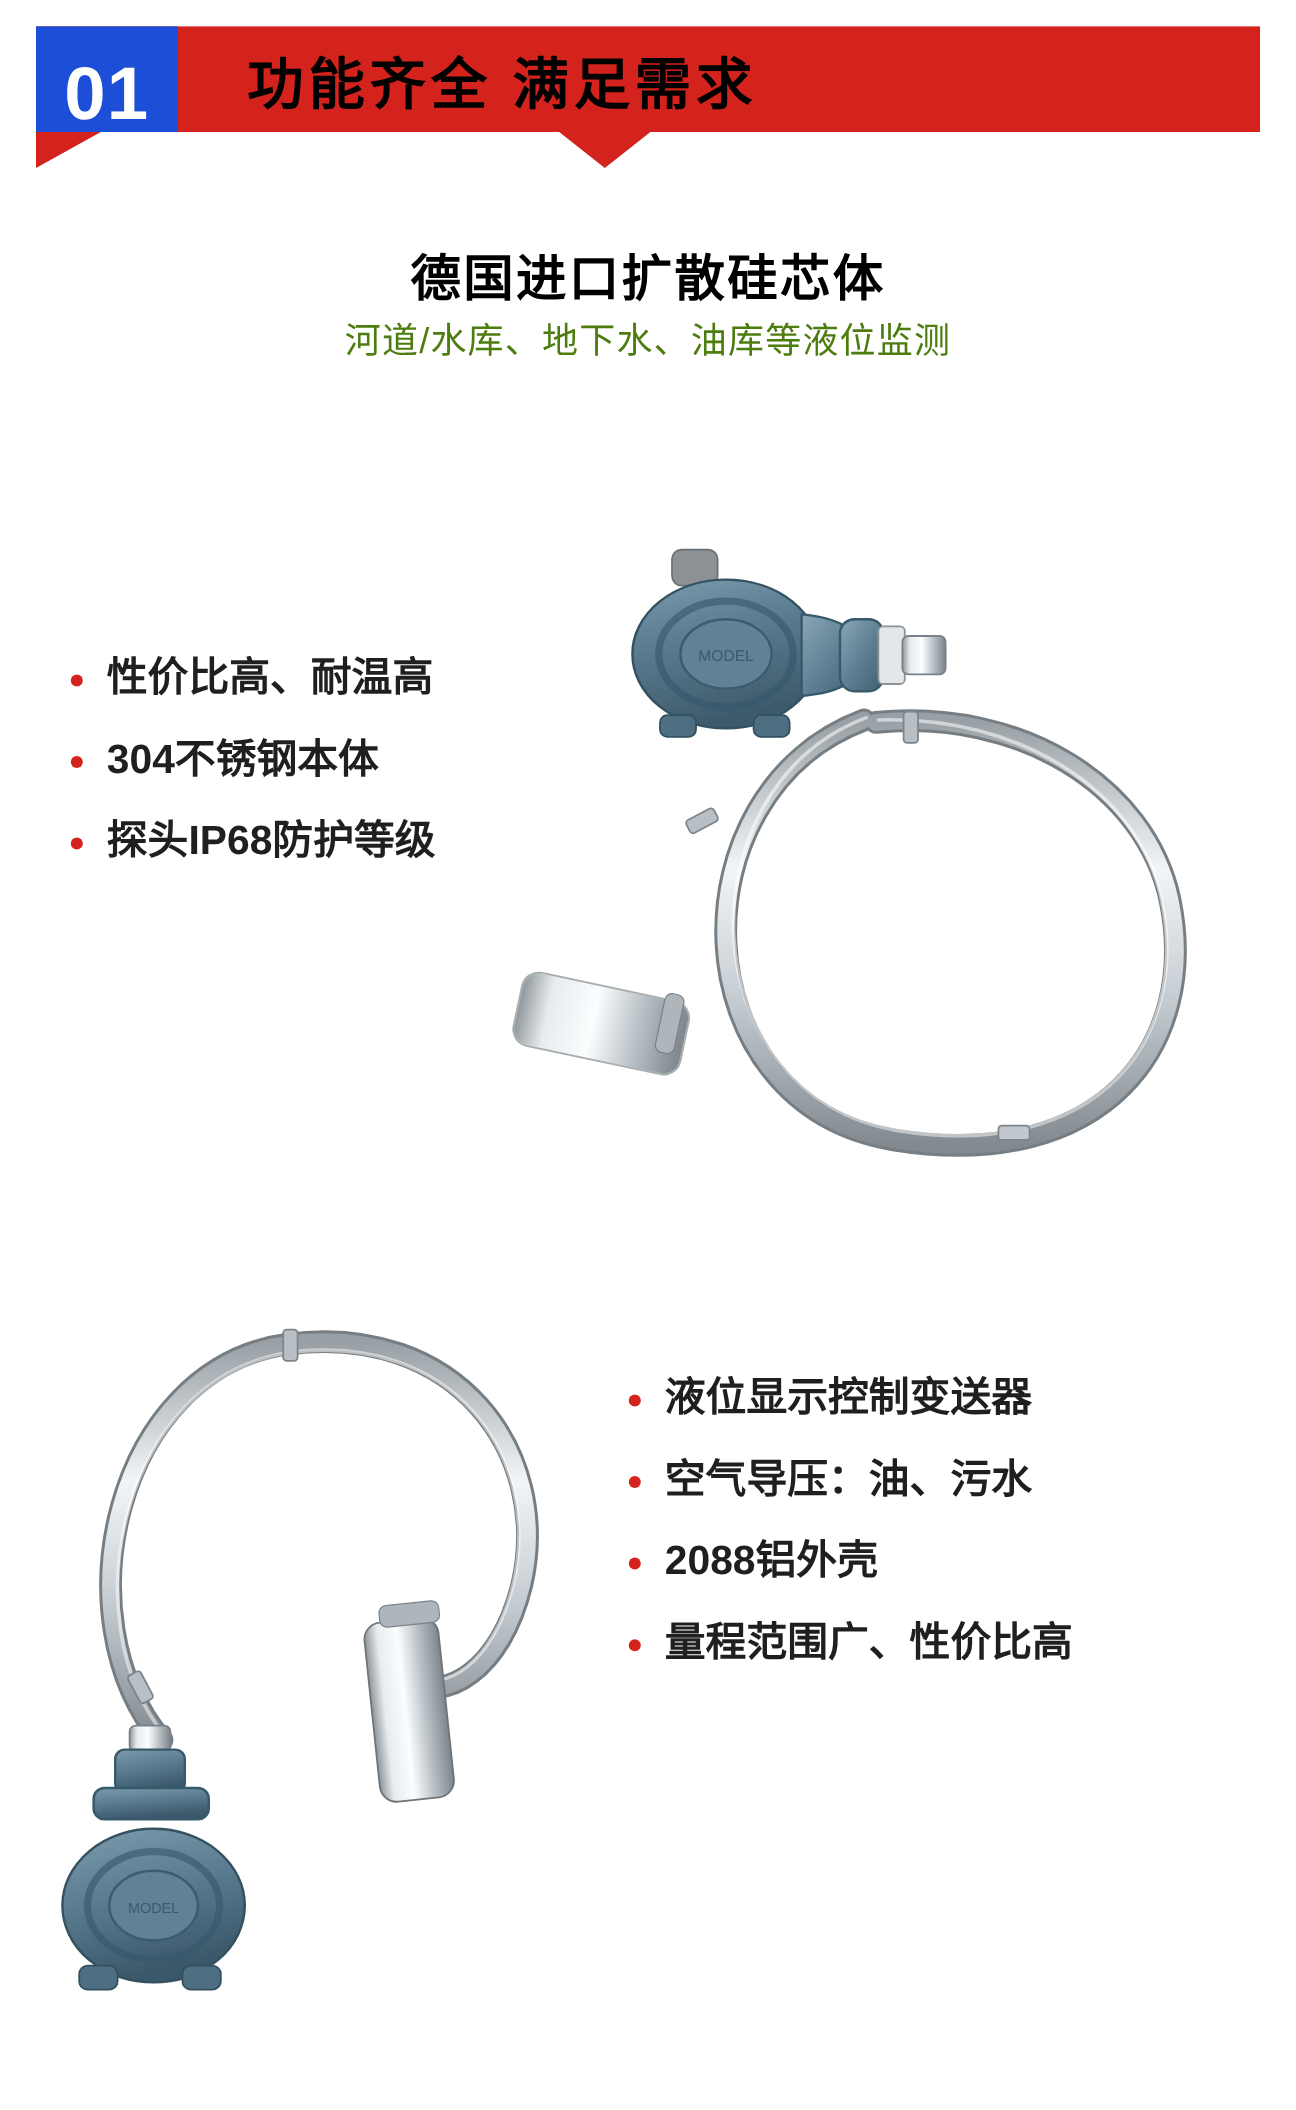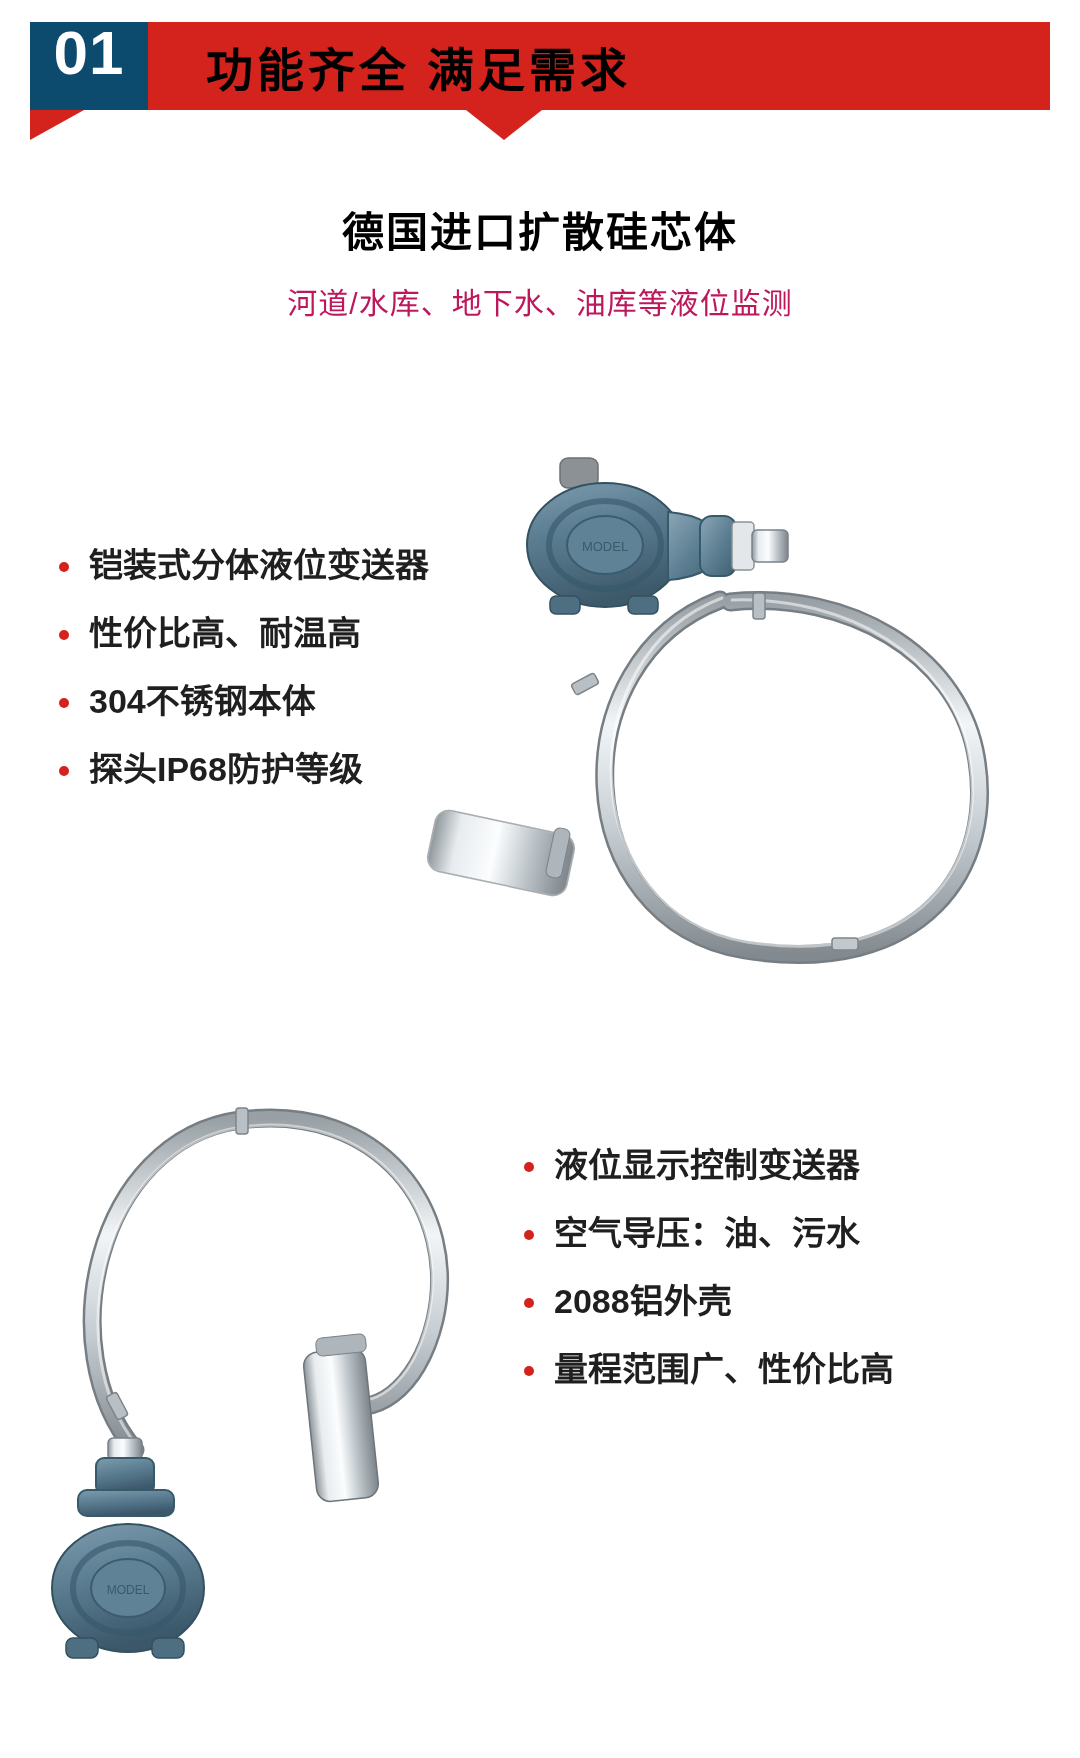--- a/index.html
+++ b/index.html
@@ -27,23 +27,23 @@
     top: 22px;
     width: 1020px;
     height: 88px;
     background: #d4221d;
     display: flex;
     align-items: center;
   }
   .banner-number-box {
     width: 118px;
     height: 88px;
-    background: #0c4a6e;
+    background: #1d4ed8;
     display: flex;
-    align-items: flex-start;
+    align-items: flex-end;
     justify-content: center;
     flex: 0 0 auto;
   }
   .banner-number {
     color: #ffffff;
     font-size: 62px;
     font-weight: bold;
     letter-spacing: 1px;
     line-height: 1;
   }
@@ -76,23 +76,22 @@
     width: 1080px;
     text-align: center;
   }
   .subhead-main {
     font-size: 42px;
     font-weight: bold;
     color: #000000;
     letter-spacing: 2px;
   }
   .subhead-sub {
-    margin-top: 20px;
     font-size: 30px;
-    color: #be185d;
+    color: #4d7c0f;
     letter-spacing: 1px;
   }
 
   
   .bullets {
     position: absolute;
     list-style: none;
     margin: 0;
     padding: 0;
   }
@@ -208,21 +207,20 @@
         <rect x="332" y="72" width="22" height="48" rx="4" fill="#e3e7ea" stroke="#8b9398" stroke-width="1.5"></rect>
         <rect x="352" y="80" width="36" height="32" rx="5" fill="url(#steelV)" stroke="#79818a" stroke-width="1.5"></rect>
 
         <rect x="150" y="146" width="30" height="18" rx="6" fill="#4e6f81" stroke="#32505f" stroke-width="1.5"></rect>
         <rect x="228" y="146" width="30" height="18" rx="6" fill="#4e6f81" stroke="#32505f" stroke-width="1.5"></rect>
       </g>
     </svg>
   </div>
 
   <ul class="bullets bullets-1">
-    <li>铠装式分体液位变送器</li>
     <li>性价比高、耐温高</li>
     <li>304不锈钢本体</li>
     <li>探头IP68防护等级</li>
   </ul>
 
   <div class="photo photo-2">
     <svg width="520" height="690" viewBox="0 0 520 690">
       <defs>
         <linearGradient id="steelV2" x1="0" y1="0" x2="1" y2="0">
           <stop offset="0%" stop-color="#8e969b"></stop>

